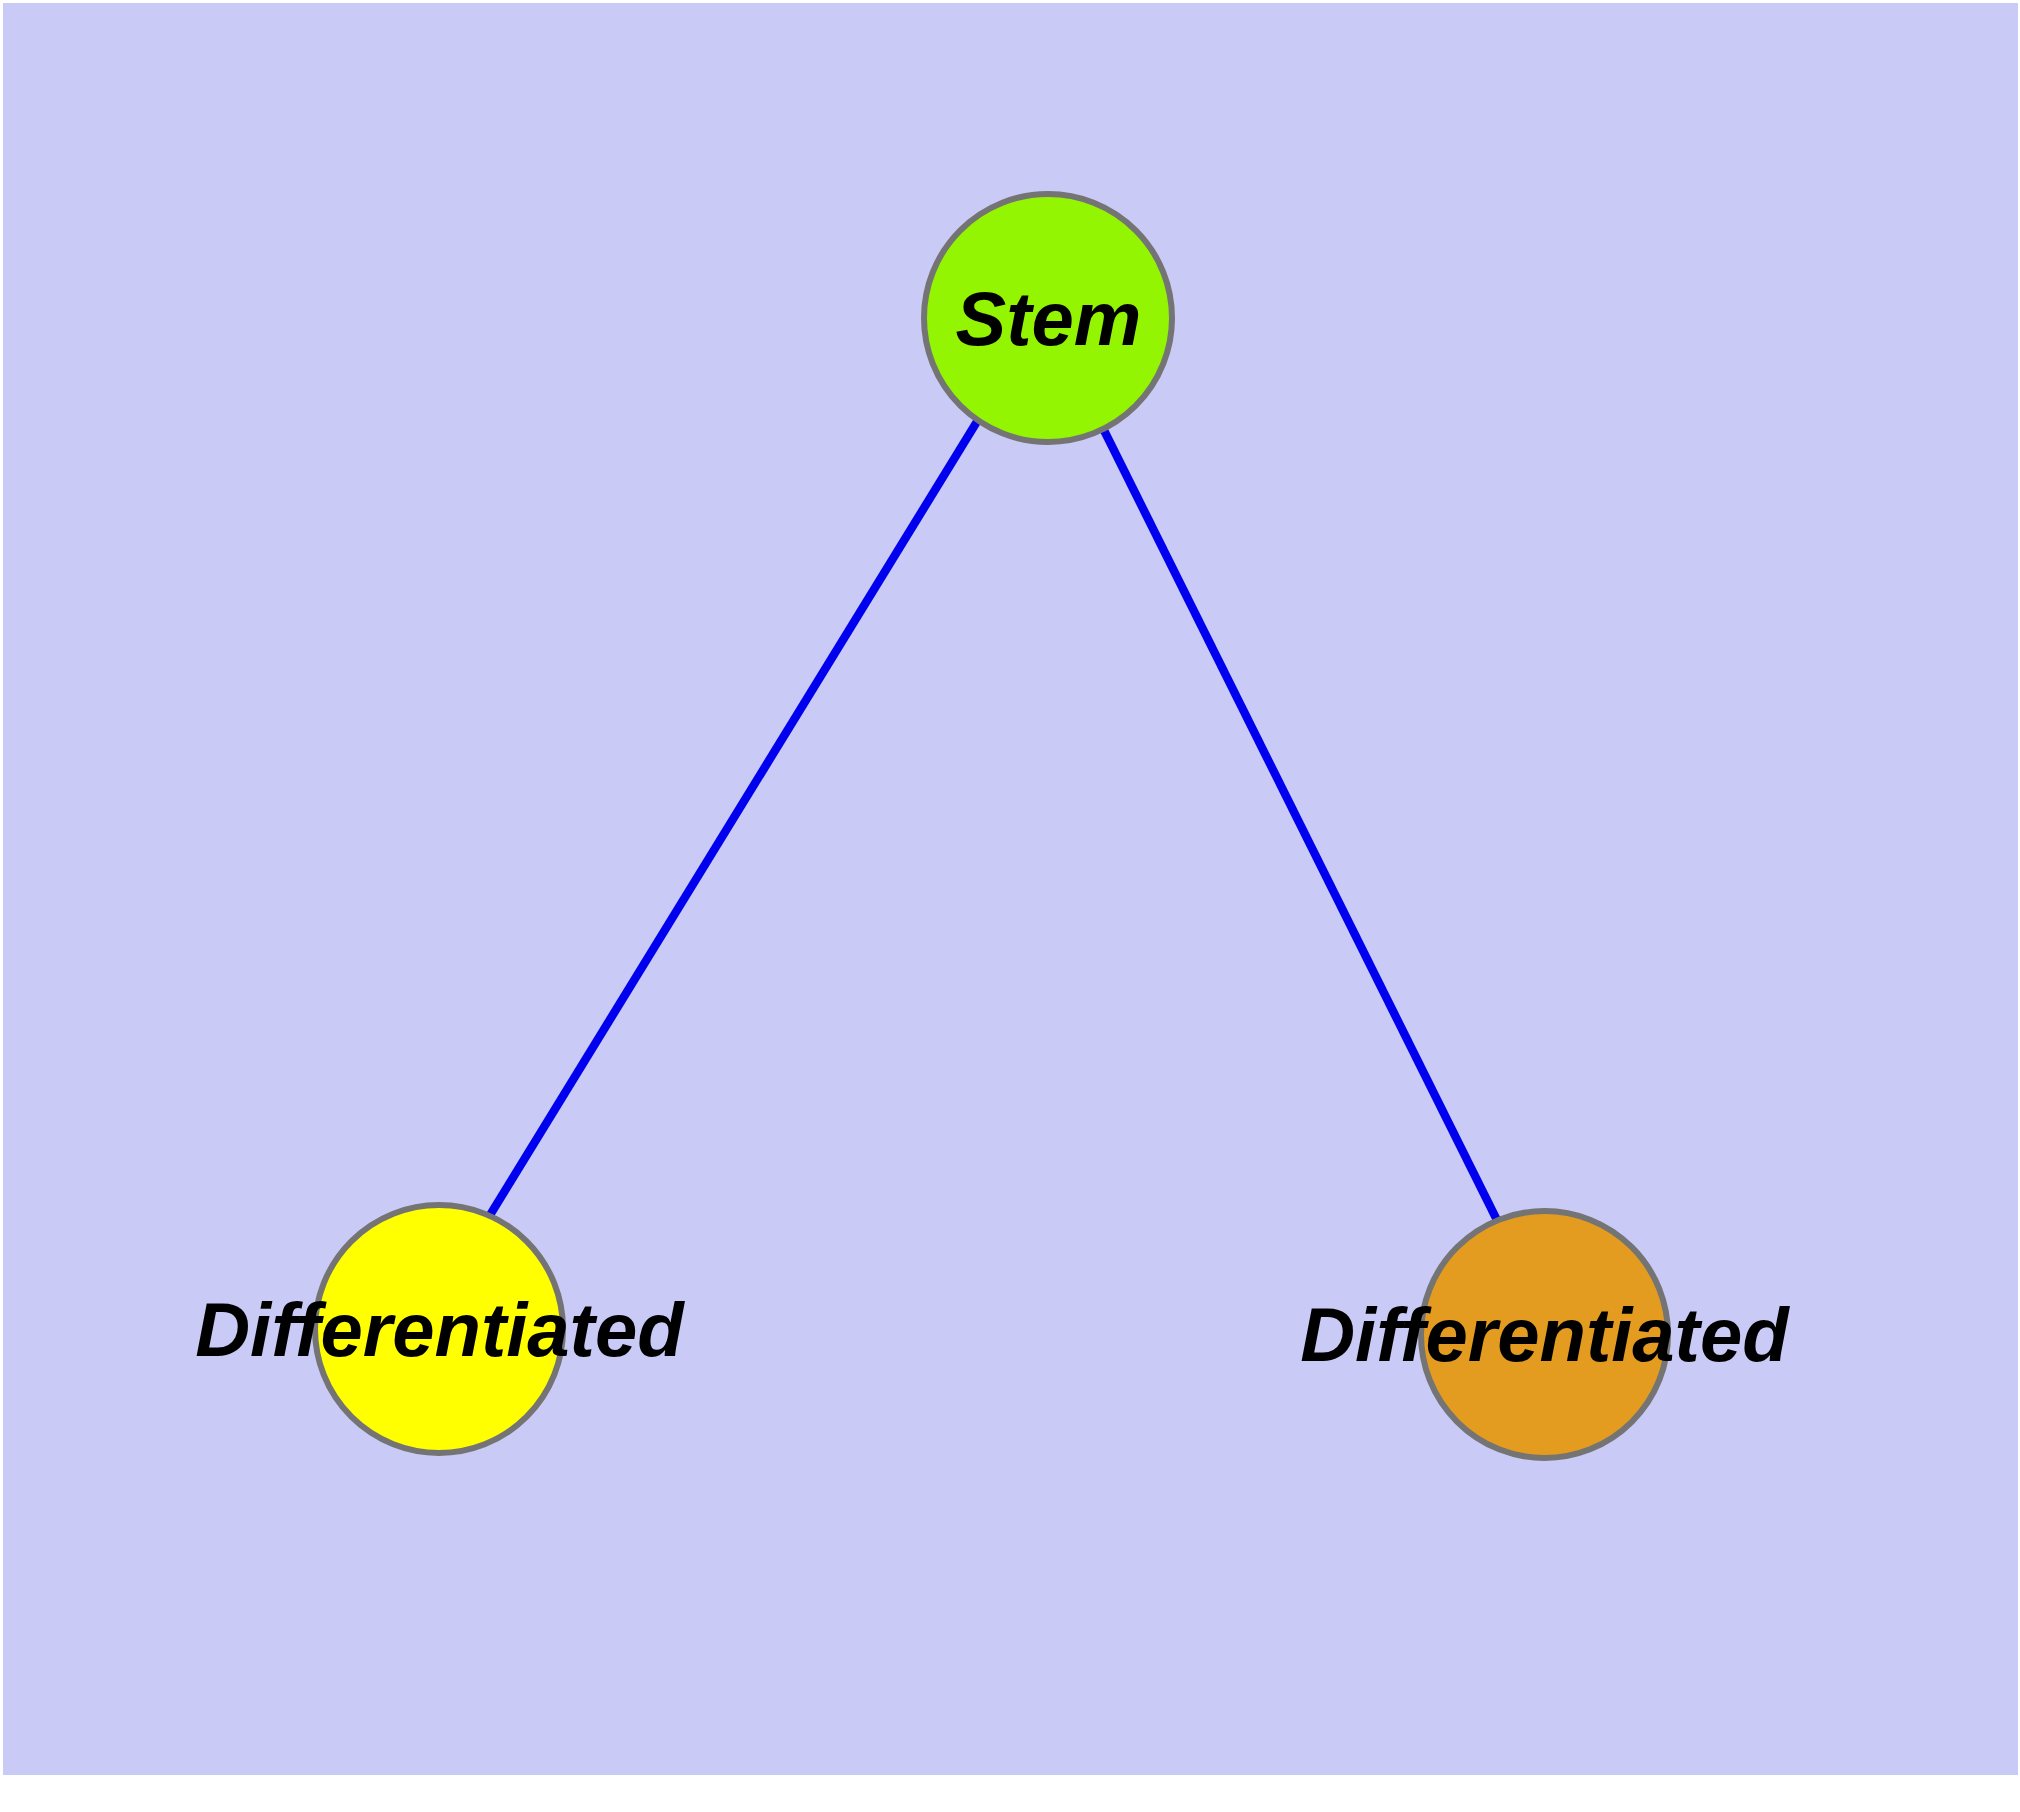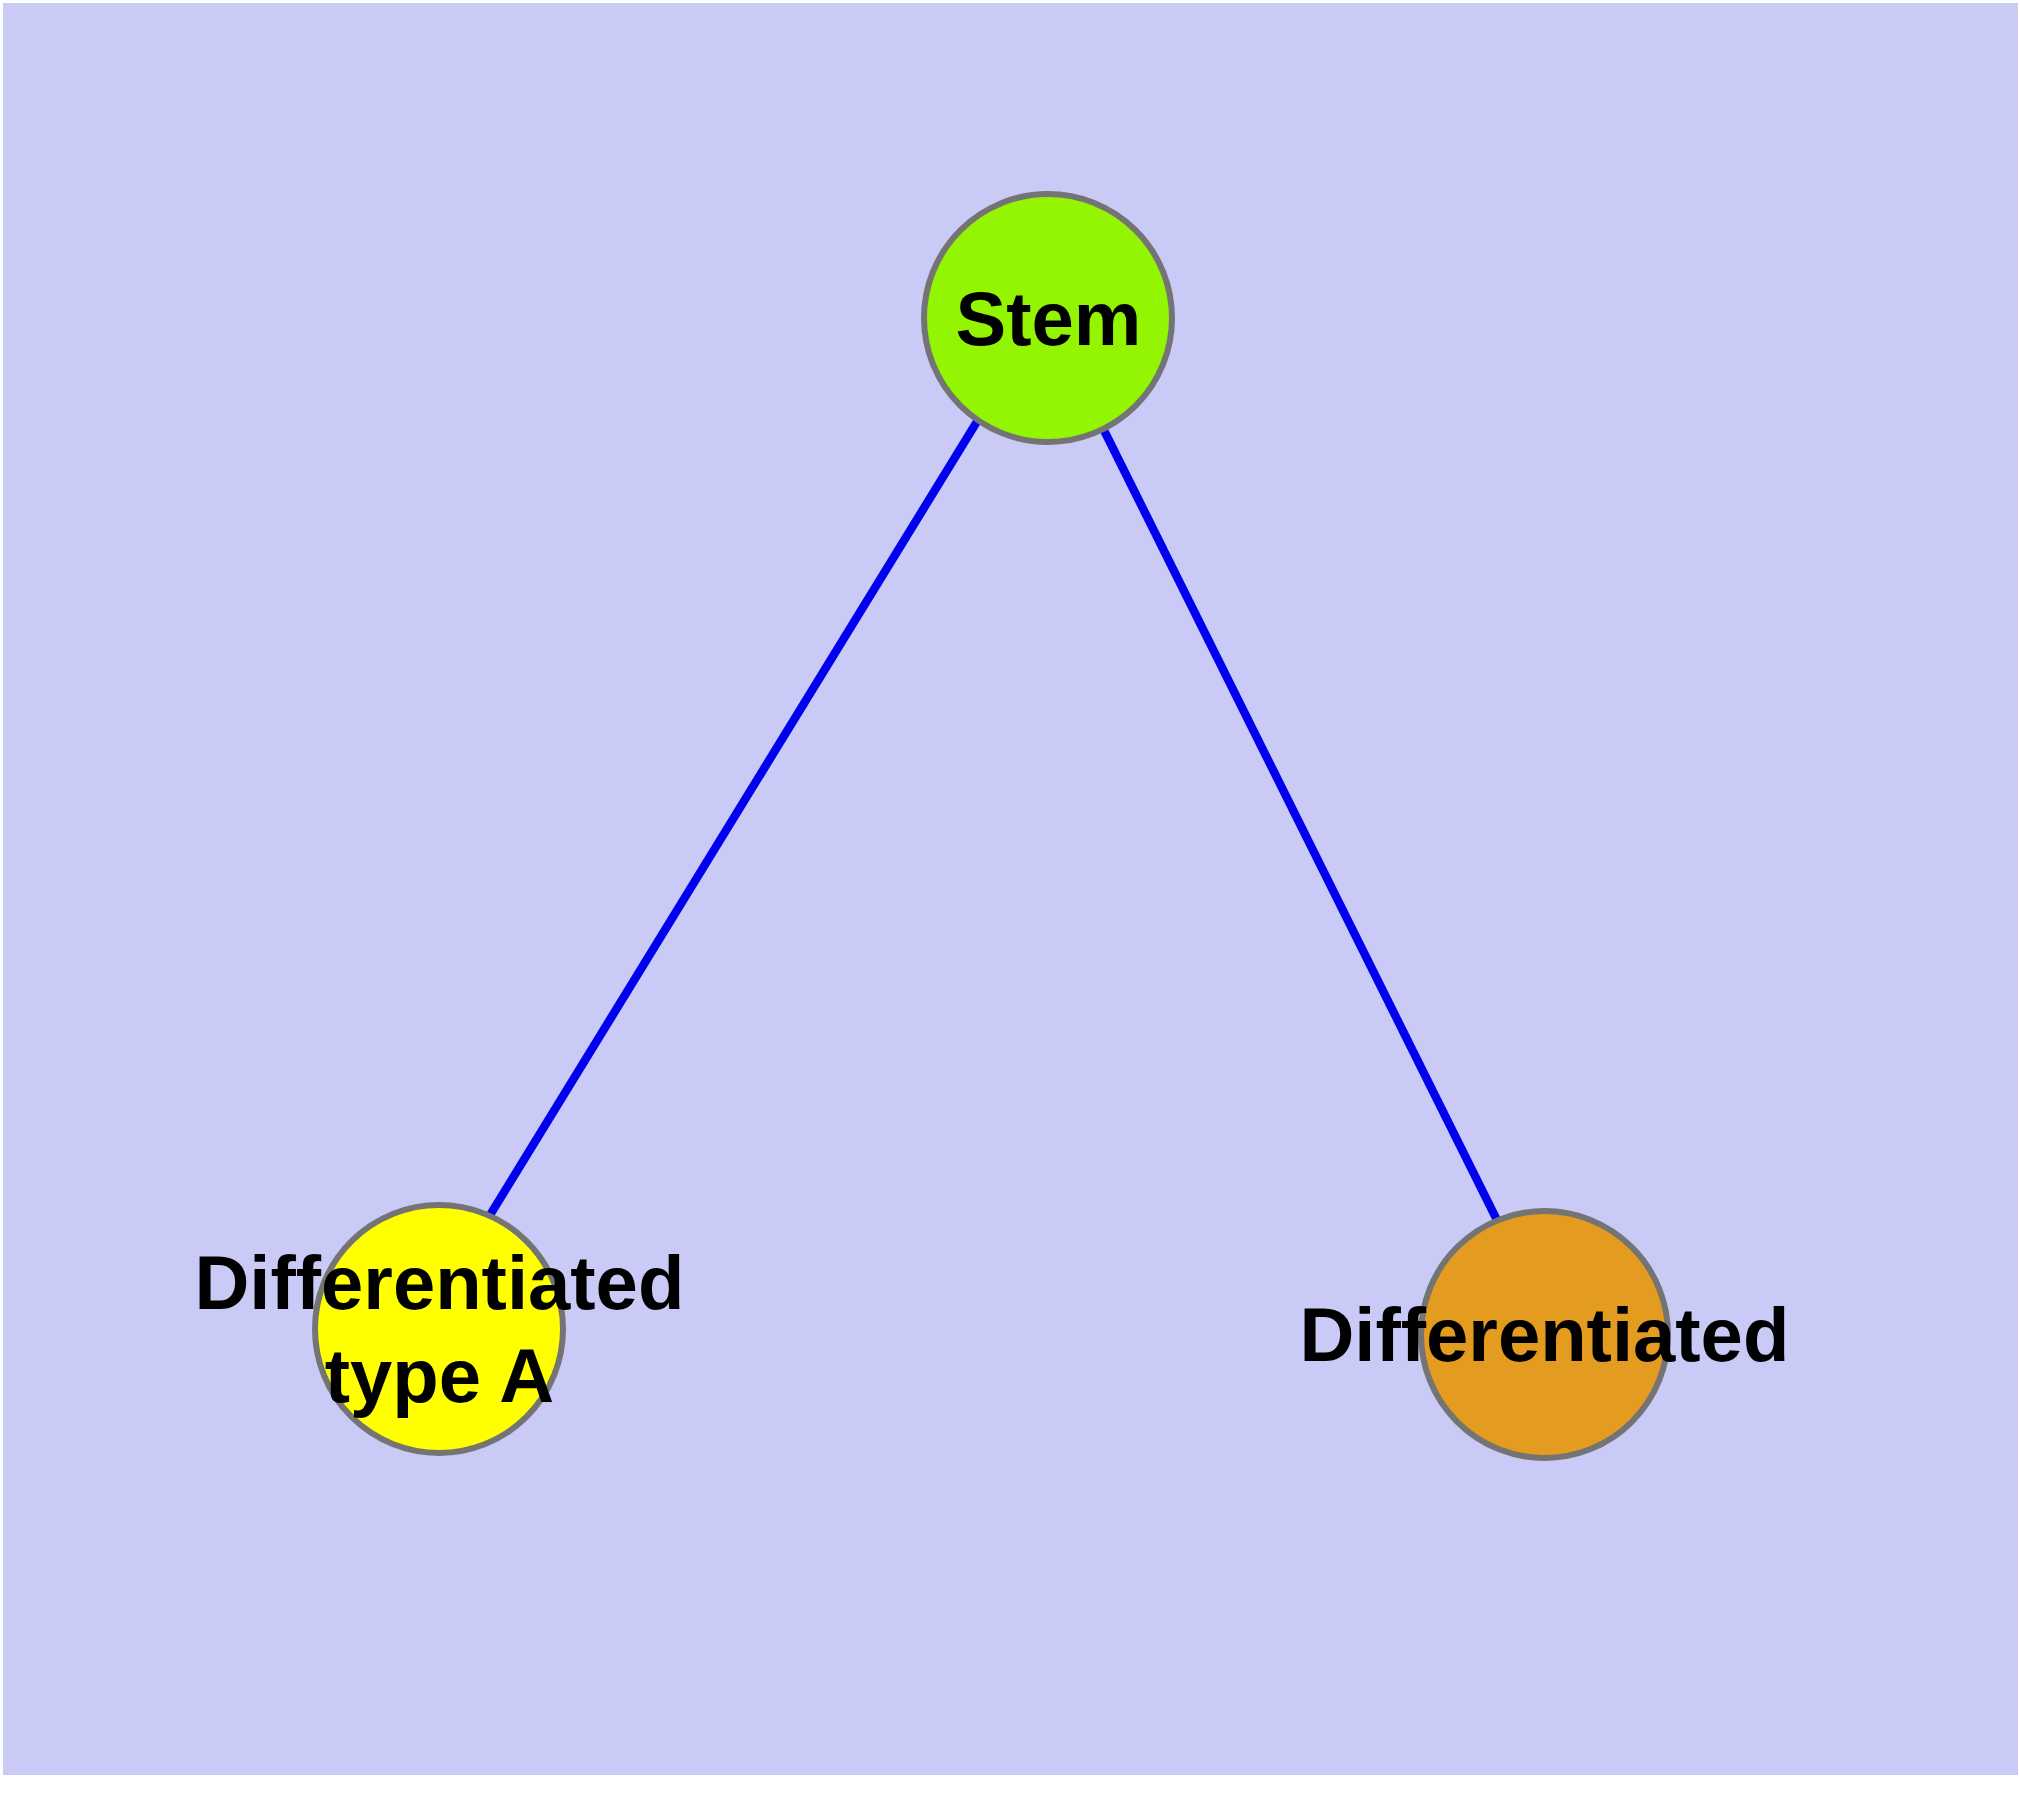--- a/index.html
+++ b/index.html
@@ -7,20 +7,21 @@
     padding: 0;
     background: #ffffff;
     font-family: "Liberation Sans", "DejaVu Sans", sans-serif;
   }
   #stage {
     position: relative;
     width: 2021px;
     height: 1778px;
     background: #ffffff;
     overflow: hidden;
+    font-style: italic;
   }
   #canvas {
     position: absolute;
     left: 3.4px;
     top: 3.4px;
     right: 3.4px;
     bottom: 3.4px;
   }
   #edges {
     position: absolute;
@@ -64,21 +65,20 @@
     <div class="node" style="left: 918px; top: 188px; width: 254px; height: 254px; background: rgb(147, 245, 1); border-color: rgb(116, 116, 116);"></div>
     <div class="node" style="left: 309px; top: 1199px; width: 254px; height: 254px; background: rgb(255, 255, 0); border-color: rgb(116, 116, 116);"></div>
     <div class="node" style="left: 1415px; top: 1205px; width: 253px; height: 253px; background: rgb(228, 156, 32); border-color: rgb(116, 116, 116);"></div>
 
     <div class="node-label" style="left: 1045px; top: 315px; color: rgb(0, 0, 0);">
       <div>Stem</div>
     </div>
 
     <div class="node-label" style="left: 436px; top: 1326px; color: rgb(0, 0, 0);">
       <div>Differentiated</div>
-      <div>type A</div>
     </div>
 
     <div class="node-label" style="left: 1541px; top: 1331px; color: rgb(0, 0, 0);">
       <div>Differentiated</div>
     </div>
 
   </div>
 </div>
 
 

